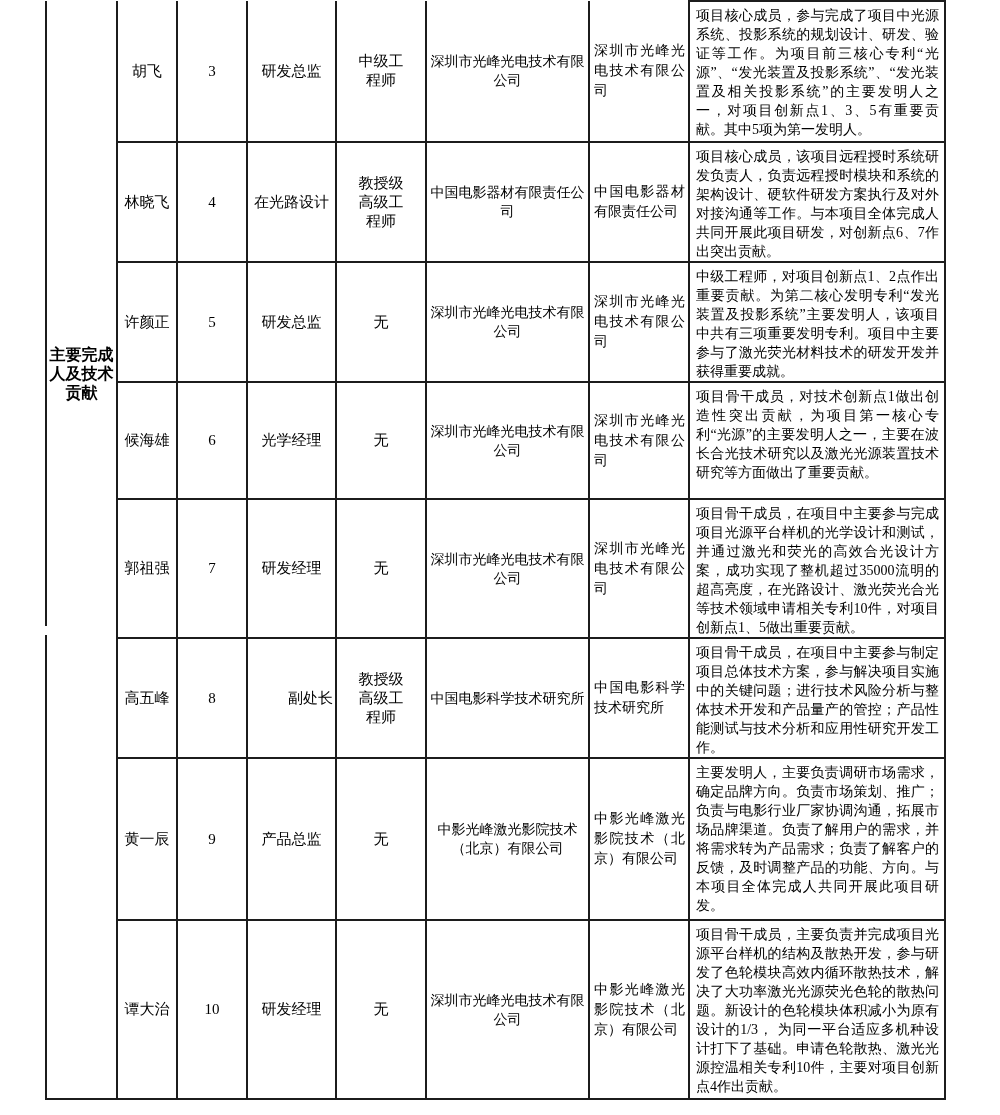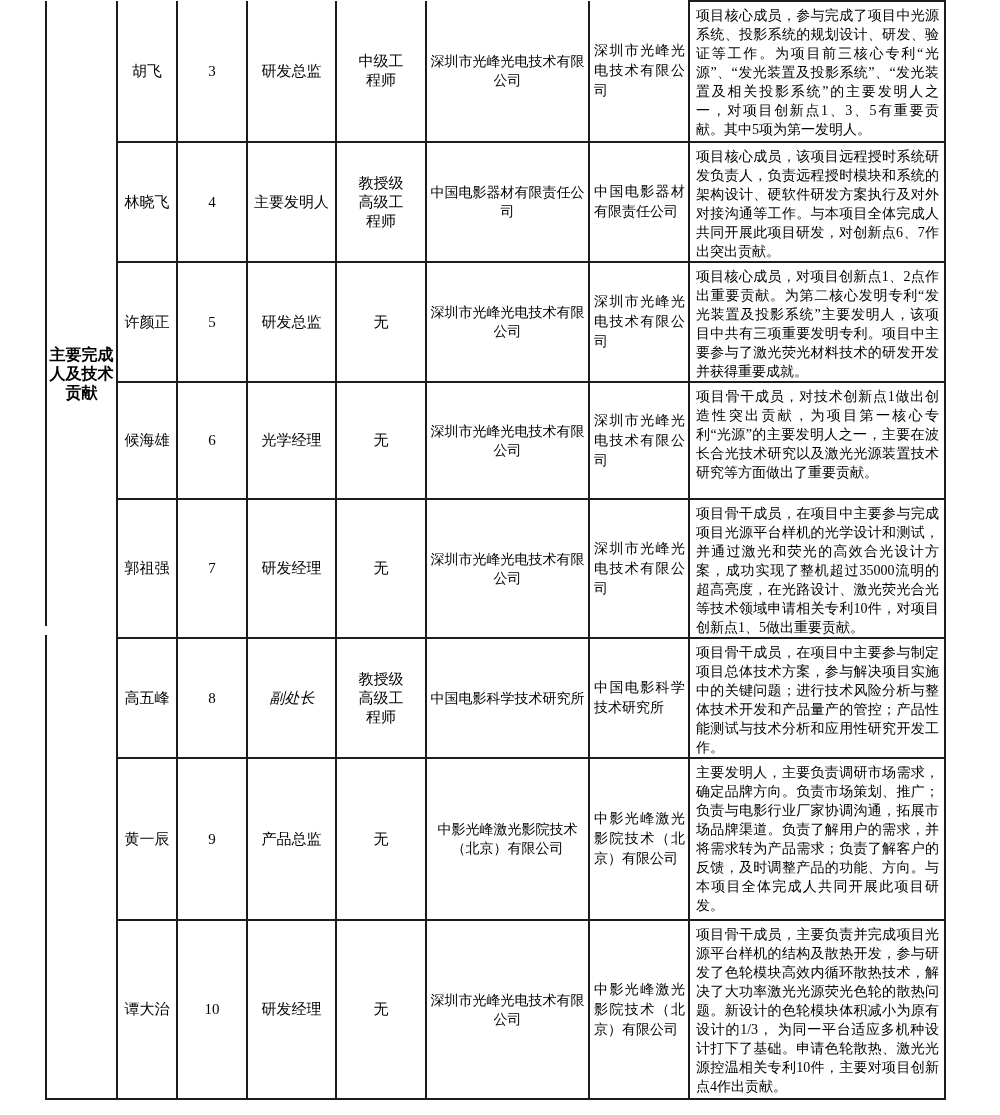--- a/index.html
+++ b/index.html
@@ -50,21 +50,21 @@
     position: absolute; top: 344px; left: 0; right: 0;
     font-weight: bold;
     font-size: 16px;
     line-height: 19px;
     text-align: center;
   }
 
   td.name  { padding: 14px 2px; }
   td.rank  { padding: 0 2px; }
   td.pos   { padding: 16px 2px; border-radius: 6px; }
-  td.pos-left { text-align: center; padding-left: 3px; font-style: italic; }
+  td.pos-left { text-align: right; padding-left: 3px; }
   td.title { padding: 0 16px; }
   td.work  { font-size: 14px; line-height: 19px; padding: 0 2px; }
   td.comp  {
     font-size: 14px; line-height: 20px;
     text-align: justify; text-justify: inter-ideograph;
     padding: 0 3px 0 4px;
   }
   td.contrib {
     font-size: 14px; line-height: 19px;
     text-align: justify; text-justify: inter-ideograph;
@@ -102,34 +102,34 @@
         <td class="rank">3</td>
         <td class="pos">研发总监</td>
         <td class="title">中级工程师</td>
         <td class="work">深圳市光峰光电技术有限公司</td>
         <td class="comp">深圳市光峰光电技术有限公司</td>
         <td class="contrib">项目核心成员，参与完成了项目中光源系统、投影系统的规划设计、研发、验证等工作。为项目前三核心专利“光源”、“发光装置及投影系统”、“发光装置及相关投影系统”的主要发明人之一，对项目创新点1、3、5有重要贡献。其中5项为第一发明人。</td>
       </tr>
       <tr class="r1">
         <td class="name">林晓飞</td>
         <td class="rank">4</td>
-        <td class="pos">主要发明人</td>
+        <td class="pos">在光路设计</td>
         <td class="title">教授级高级工程师</td>
         <td class="work">中国电影器材有限责任公司</td>
         <td class="comp">中国电影器材有限责任公司</td>
         <td class="contrib">项目核心成员，该项目远程授时系统研发负责人，负责远程授时模块和系统的架构设计、硬软件研发方案执行及对外对接沟通等工作。与本项目全体完成人共同开展此项目研发，对创新点6、7作出突出贡献。</td>
       </tr>
       <tr class="r2">
         <td class="name">许颜正</td>
         <td class="rank">5</td>
         <td class="pos">研发总监</td>
         <td class="title">无</td>
         <td class="work">深圳市光峰光电技术有限公司</td>
         <td class="comp">深圳市光峰光电技术有限公司</td>
-        <td class="contrib">项目核心成员，对项目创新点1、2点作出重要贡献。为第二核心发明专利“发光装置及投影系统”主要发明人，该项目中共有三项重要发明专利。项目中主要参与了激光荧光材料技术的研发开发并获得重要成就。</td>
+        <td class="contrib">中级工程师，对项目创新点1、2点作出重要贡献。为第二核心发明专利“发光装置及投影系统”主要发明人，该项目中共有三项重要发明专利。项目中主要参与了激光荧光材料技术的研发开发并获得重要成就。</td>
       </tr>
       <tr class="r3">
         <td class="name">候海雄</td>
         <td class="rank">6</td>
         <td class="pos">光学经理</td>
         <td class="title">无</td>
         <td class="work">深圳市光峰光电技术有限公司</td>
         <td class="comp">深圳市光峰光电技术有限公司</td>
         <td class="contrib">项目骨干成员，对技术创新点1做出创造性突出贡献，为项目第一核心专利“光源”的主要发明人之一，主要在波长合光技术研究以及激光光源装置技术研究等方面做出了重要贡献。</td>
       </tr>

